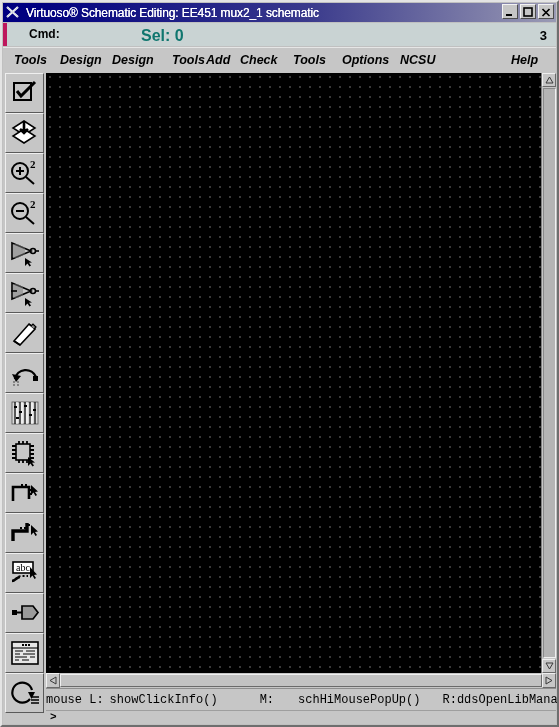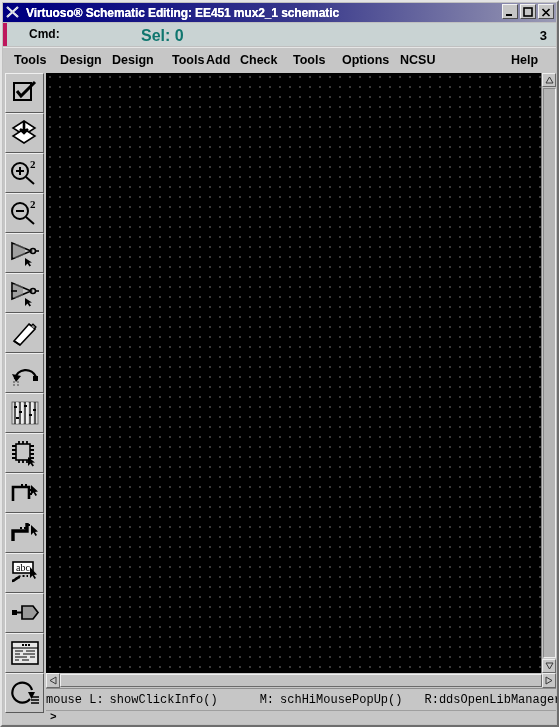--- a/index.html
+++ b/index.html
@@ -31,21 +31,21 @@
   }
   .title-icon {
     width: 18px; height: 17px;
     margin-left: 1px;
     position: relative;
     flex: 0 0 auto;
   }
   .title-text {
     color: #ffffff;
     font-size: 12px;
-    font-weight: bold;
+    font-weight: normal;
     white-space: nowrap;
     margin-left: 4px;
     letter-spacing: -0.1px;
     text-shadow: 0 0 0 #fff;
   }
   .win-btns {
     position: absolute;
     right: 2px; top: 1px;
     display: flex;
     gap: 2px;
@@ -87,20 +87,21 @@
   }
 
   
   .menubar {
     position: absolute;
     left: 3px; top: 47px;
     width: 553px; height: 34px;
     background: #c6c6c6;
     border-top: 1px solid #e6e6e6;
     box-sizing: border-box;
+    font-style: italic;
   }
   .menu-item {
     position: absolute;
     top: 5px;
     font-size: 12.5px;
     font-weight: bold;
     color: #000;
     white-space: nowrap;
     cursor: default;
   }
@@ -510,21 +511,21 @@
       <svg width="8" height="9" viewBox="0 0 8 9">
           <path d="M7 4.5 L1 1 L1 8 Z" fill="none" stroke="#3a3a3a" stroke-width="1"></path>
         </svg>
     </div>
   </div>
 
   <div class="statusbar">
     <span class="status-seg" style="">mouse L:</span>
     <span class="status-seg" style="margin-left:6px">showClickInfo()</span>
     <span class="status-seg" style="margin-left:42px">M:</span>
-    <span class="status-seg" style="margin-left:6px">schHiMousePopUp()</span>
+    <span class="status-seg" style="margin-left:24px">schHiMousePopUp()</span>
     <span class="status-seg" style="margin-left:22px">R:</span>
     <span class="status-seg">ddsOpenLibManager()</span>
   </div>
 
   <div class="promptbar">&gt;</div>
 
   <div class="outer-frame"></div>
 </div>
 
 </body></html>

